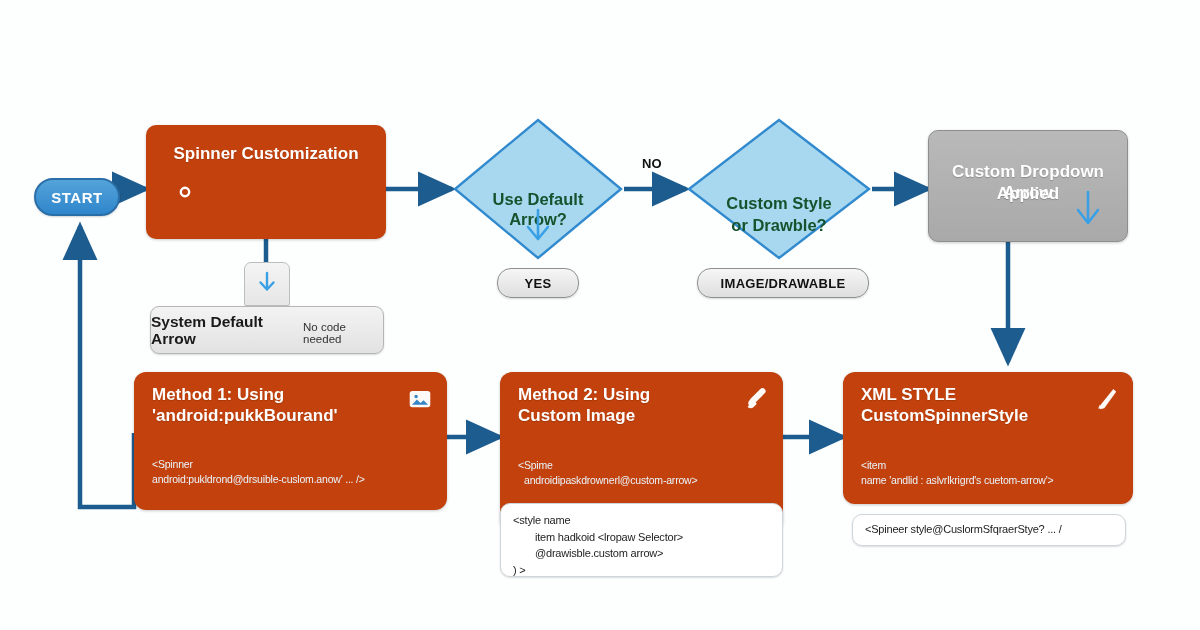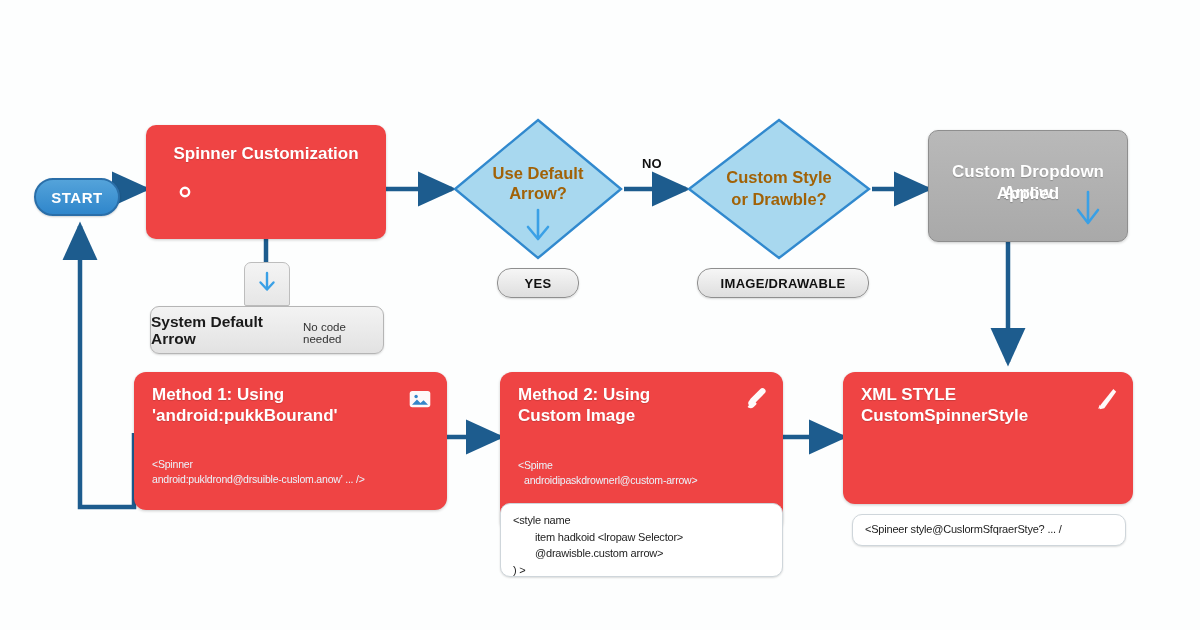--- a/index.html
+++ b/index.html
@@ -24,21 +24,21 @@
     font-weight:bold;
     font-size:15px;
     letter-spacing:.5px;
     display:flex;align-items:center;justify-content:center;
     box-shadow:0 1px 2px rgba(0,0,0,.18);
     margin-top:8px;
   }
 
   
   .blue-box{
-    background:#ef4444;
+    background:#c2410c;
     border-radius:12px;
     color:#fff;
     box-shadow:0 1px 3px rgba(0,0,0,.2);
     overflow:hidden;
   }
   .blue-box.hero{border-radius:10px;}
   .bb-title{
     position:absolute;left:18px;top:14px;right:56px;
     font-size:17px;font-weight:bold;line-height:1.25;
     text-shadow:0 1px 1px rgba(0,0,0,.15);
@@ -118,21 +118,21 @@
     display:flex;align-items:center;justify-content:center;
     box-shadow:0 1px 2px rgba(0,0,0,.15);
   }
 
   
   .diamond-wrap{position:absolute;}
   .diamond-wrap svg{position:absolute;left:0;top:0;}
   .dm-label{
     position:absolute;left:0;right:0;
     text-align:center;font-size:16.5px;font-weight:bold;
-    color:#a16207;line-height:1.25;
+    color:#14532d;line-height:1.25;margin-top:26px;
   }
 
   
   .edge-label{
     position:absolute;font-size:13px;font-weight:bold;color:#111;
   }
 
   .down-chev{position:absolute;}
 </style>
 </head>
@@ -278,18 +278,22 @@
 
   <div class="node blue-box" style="left:843px;top:372px;width:290px;height:132px;">
     <div class="bb-title" style="top:12px;">XML STYLE</div>
     <div class="bb-title" style="top:33px;">CustomSpinnerStyle</div>
     <span class="bb-icon">
       <svg viewBox="0 0 24 24" fill="#ffffff">
         <path d="M18.8 2.8l2.6 2.6-11 15.2-4.2.9.9-4.2z"></path>
         <path d="M6.2 17.3l2.8 2.8-4.2.9z" fill="#ffffff"></path>
       </svg>
     </span>
+    <div class="bb-code" style="top:86px;">
+      <div>&lt;item</div>
+      <div>name 'andlid : aslvrlkrigrd's cuetom-arrow'&gt;</div>
+    </div>
   </div>
   <div class="code-card" style="left:852px;top:514px;width:274px;height:32px;padding-top:6px;">
     <span class="ind0">&lt;Spineer style@CuslormSfqraerStye? ... /</span>
   </div>
 
 </div>
 
 </body></html>

